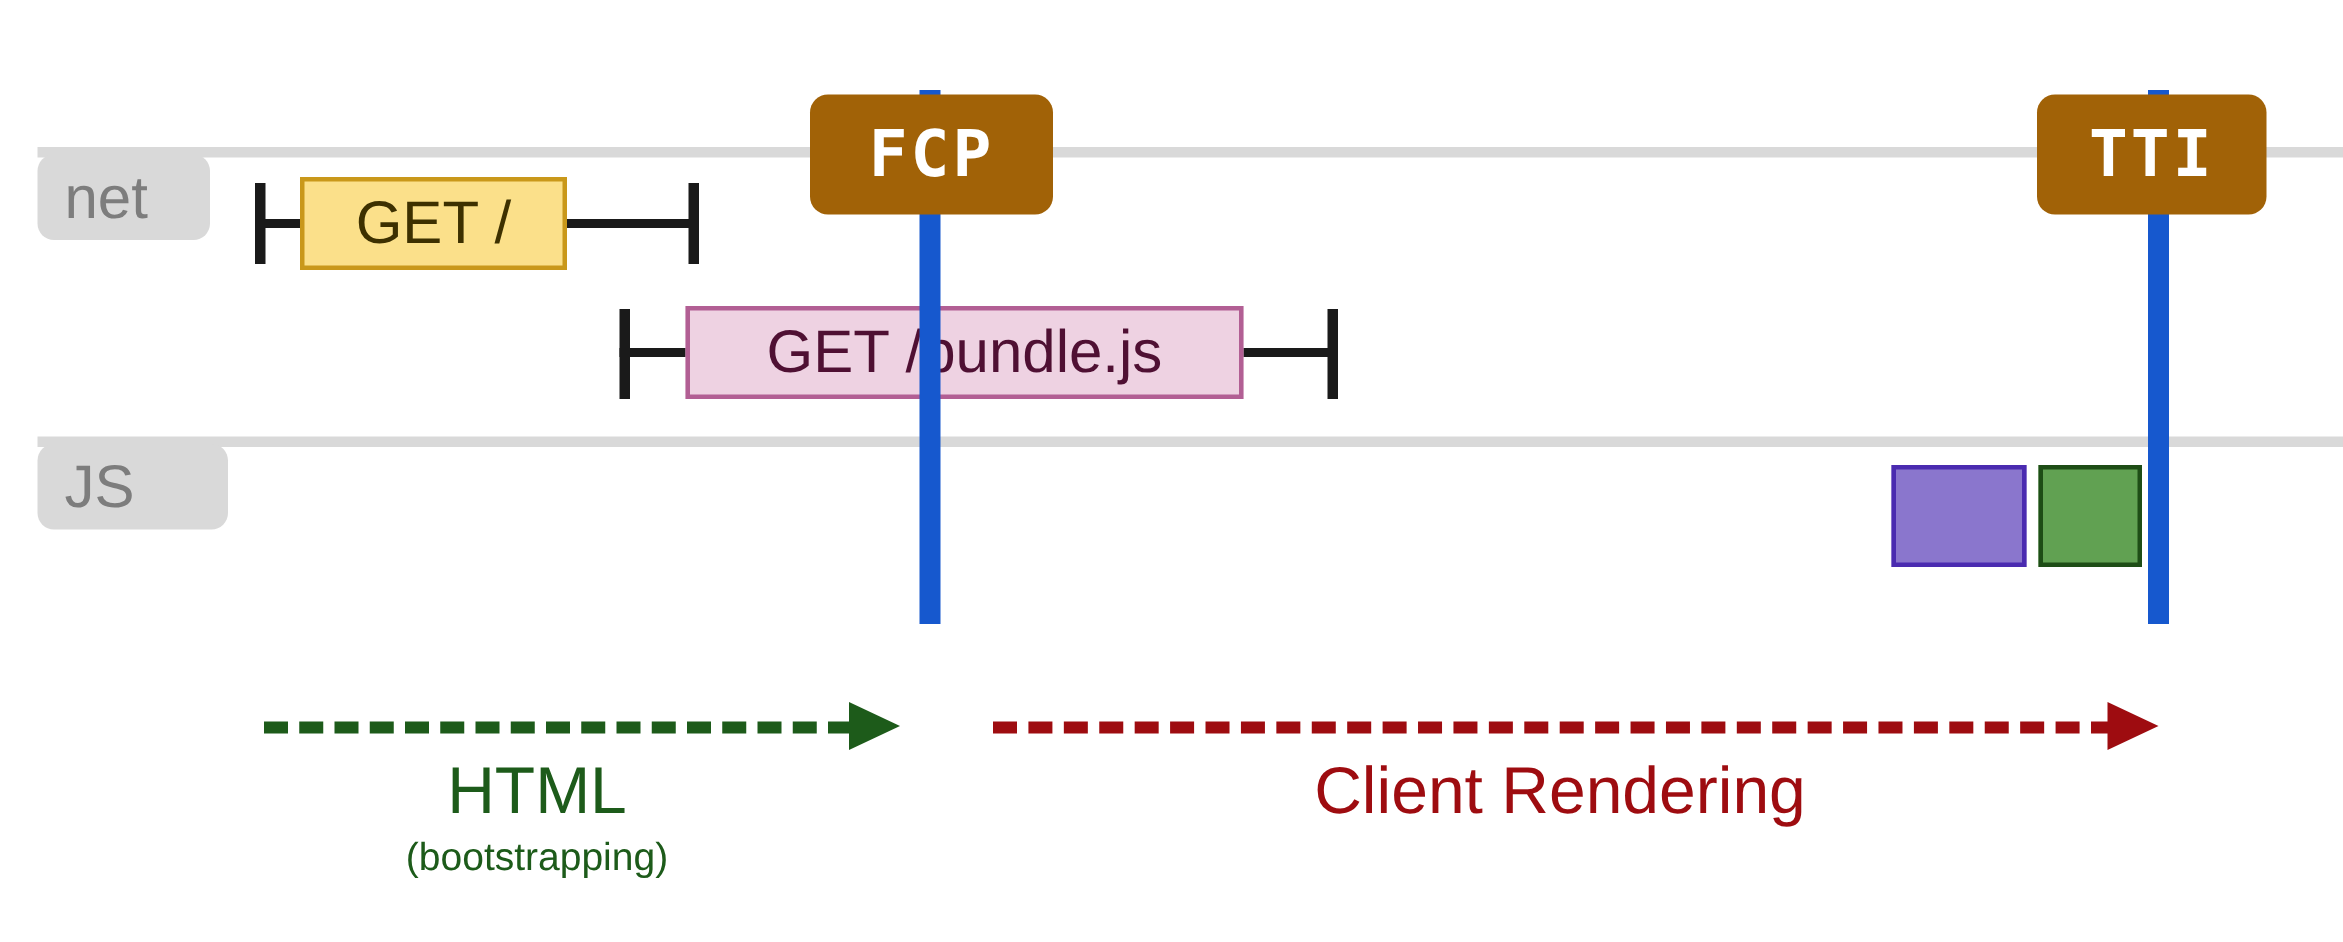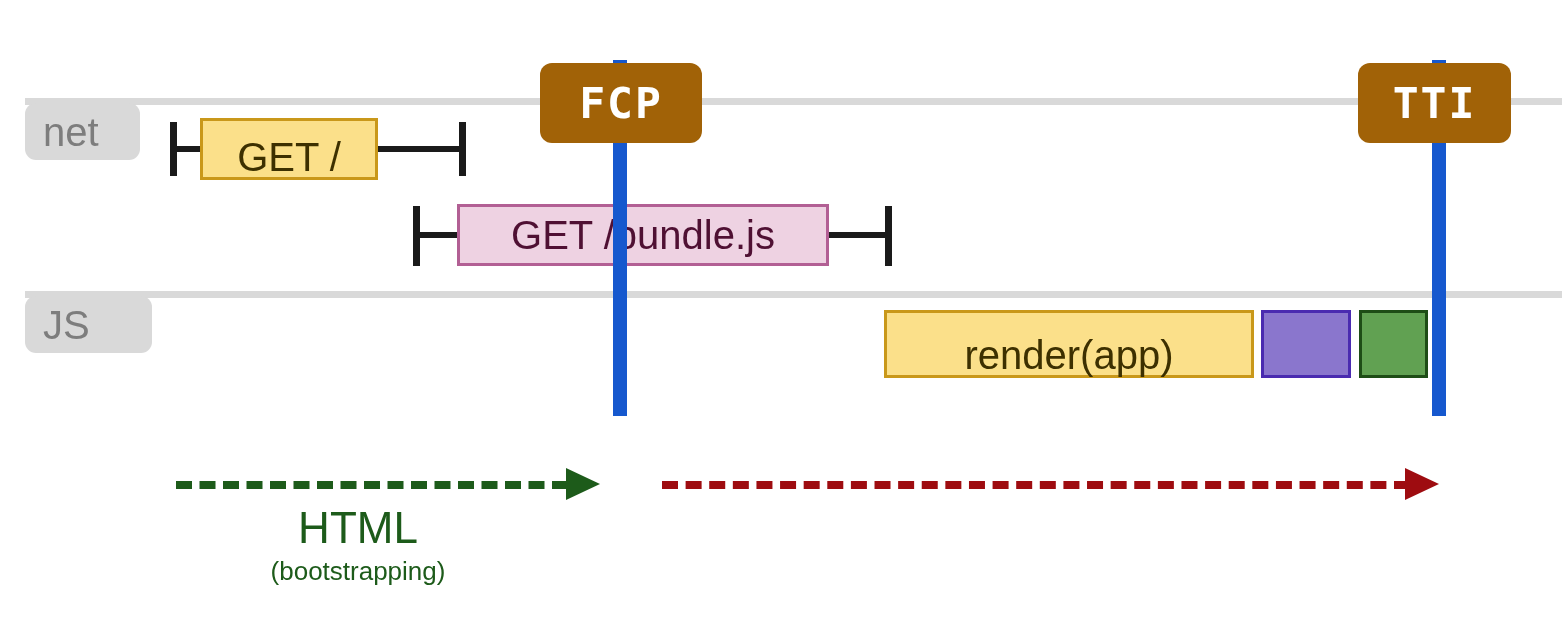--- a/index.html
+++ b/index.html
@@ -93,21 +93,21 @@
     box-sizing: border-box;
     border-style: solid;
     border-width: 3px;
     display: flex;
     align-items: center;
     justify-content: center;
     font-size: 40px;
     line-height: 1;
     white-space: nowrap;
   }
-  .block-yellow { background: #fbe08a; border-color: #c9981a; color: #3d3000; align-items: flex-end; }
+  .block-yellow { background: #fbe08a; border-color: #c9981a; color: #3d3000; }
   .block-pink   { background: #eed2e2; border-color: #b25f94; color: #4f1033; }
   .block-purple { background: #8a76cd; border-color: #4a2bb0; }
   .block-green  { background: #61a152; border-color: #1e4d16; }
 
   #blk-get-root   { left: 200px;  top: 118px; width: 178px; height: 62px; }
   #blk-bundle     { left: 457px;  top: 204px; width: 372px; height: 62px; }
   #blk-render     { left: 884px;  top: 310px; width: 370px; height: 68px; }
   #blk-task-purple{ left: 1261px; top: 310px; width: 90px;  height: 68px; }
   #blk-task-green { left: 1359px; top: 310px; width: 69px;  height: 68px; }
 
@@ -174,23 +174,20 @@
   </div>
 
   <div class="whisker-cap" style="left:413px; top:206px; height:60px;"></div>
   <div class="whisker-bar" style="left:413px; top:232px; width:48px;"></div>
   <div class="whisker-bar" style="left:825px; top:232px; width:66px;"></div>
   <div class="whisker-cap" style="left:885px; top:206px; height:60px;"></div>
   <div class="block block-pink" id="blk-bundle">
     <span>GET /bundle.js</span>
   </div>
 
-  <div class="block block-yellow" id="blk-render">
-    <span>render(app)</span>
-  </div>
   <div class="block block-purple" id="blk-task-purple"></div>
   <div class="block block-green" id="blk-task-green"></div>
 
   <div class="milestone-line" id="fcp-line"></div>
   <div class="milestone-badge" id="fcp-badge">
     <span>FCP</span>
   </div>
 
   <div class="milestone-line" id="tti-line"></div>
   <div class="milestone-badge" id="tti-badge">
@@ -200,15 +197,16 @@
   <div class="phase-arrow" id="arrow-html"></div>
   <div class="phase-head" id="head-html"></div>
   <div class="phase" id="phase-html">
     <div class="phase-title">HTML</div>
     <div class="phase-sub">(bootstrapping)</div>
   </div>
 
   <div class="phase-arrow" id="arrow-cr"></div>
   <div class="phase-head" id="head-cr"></div>
   <div class="phase" id="phase-cr">
+    <div class="phase-title narrow">Client Rendering</div>
   </div>
 
 </div>
 
 </body></html>

